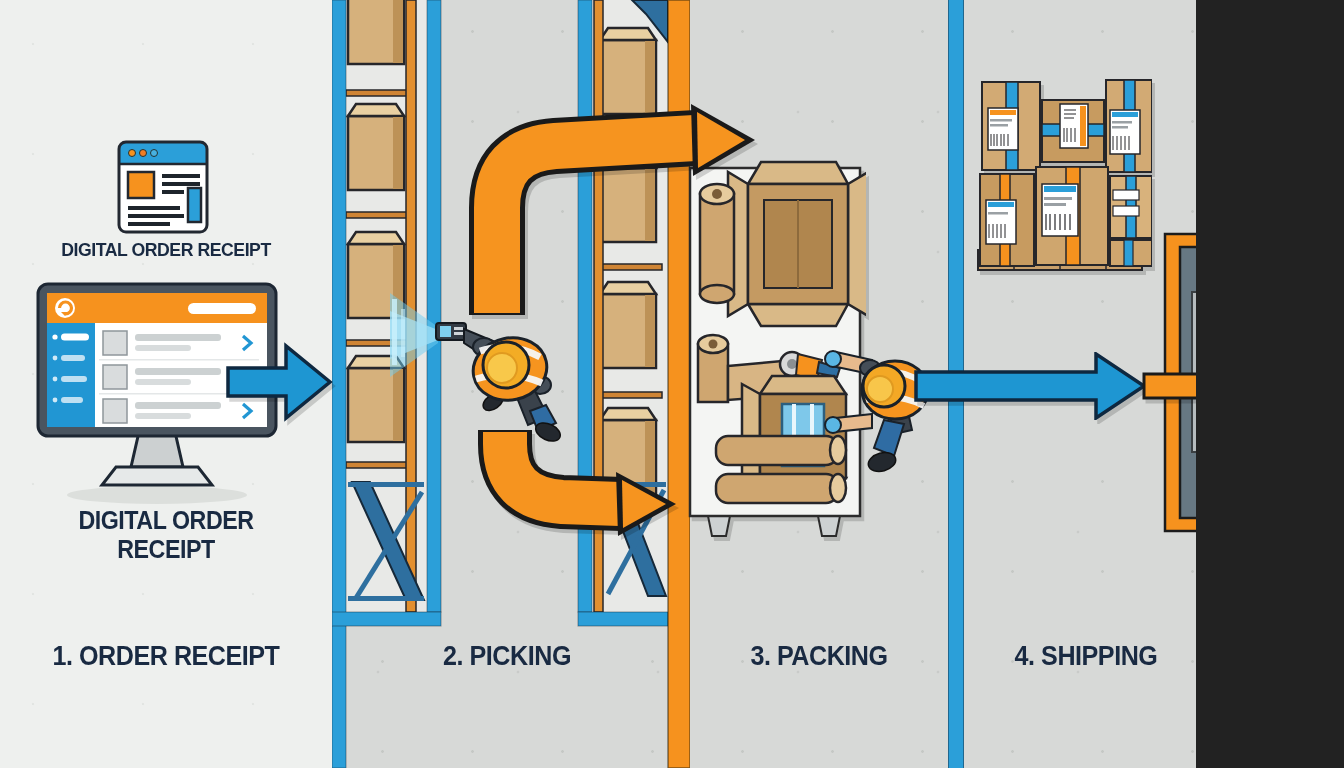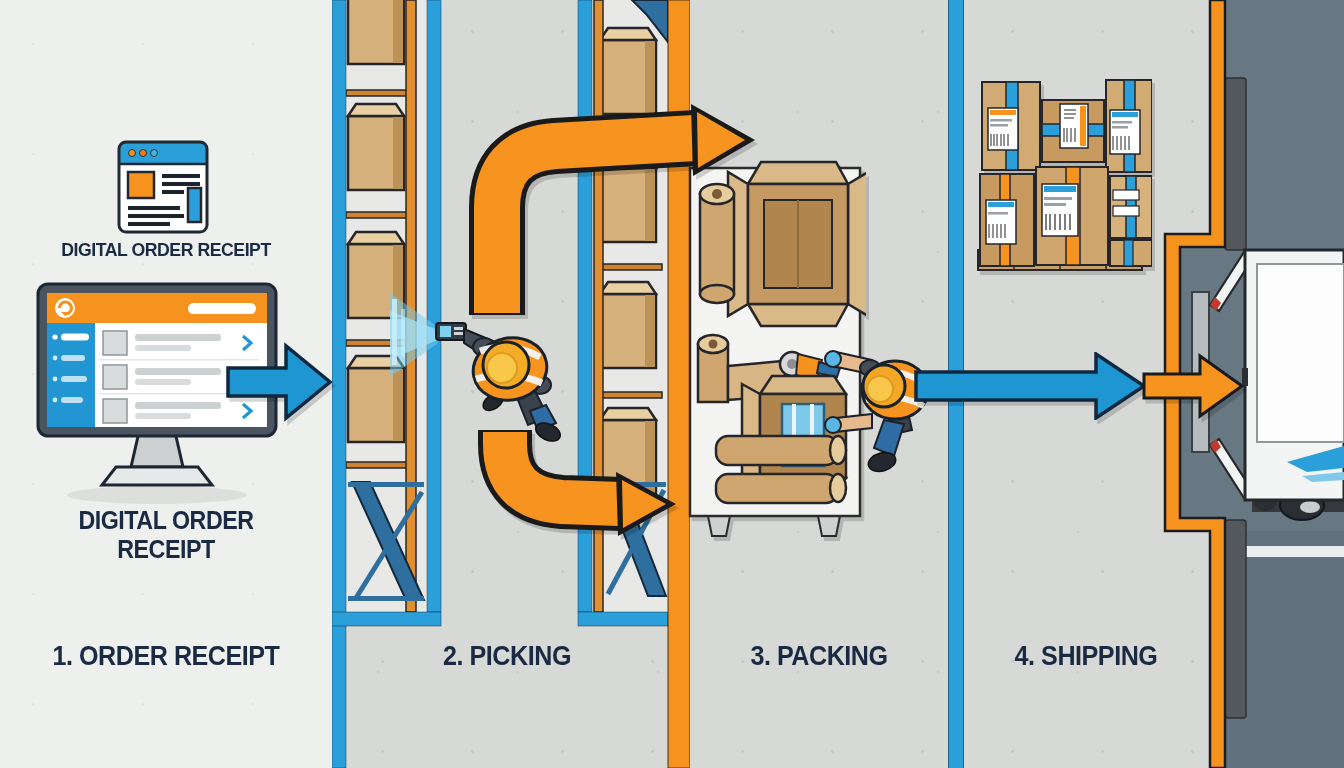--- a/index.html
+++ b/index.html
@@ -1,17 +1,17 @@
 <!DOCTYPE html>
 <html><head>
 <meta charset="utf-8">
 <style>
   html,body{margin:0;padding:0;background:#222;}
   .canvas{
-    position:relative;width:1344px;height:768px;overflow:hidden;
+    position:relative;width:1196px;height:768px;overflow:hidden;
     font-family:"Liberation Sans","DejaVu Sans",sans-serif;
     background:
       radial-gradient(circle at 25% 35%, rgba(150,156,150,.28) 1px, transparent 1.7px),
       radial-gradient(circle at 70% 80%, rgba(150,156,150,.22) 1px, transparent 1.7px),
       #d7d9d7;
     background-size:90px 90px,140px 140px,auto;
   }
   .abs{position:absolute;}
   .left-panel{
     left:0;top:0;width:332px;height:768px;z-index:1;

